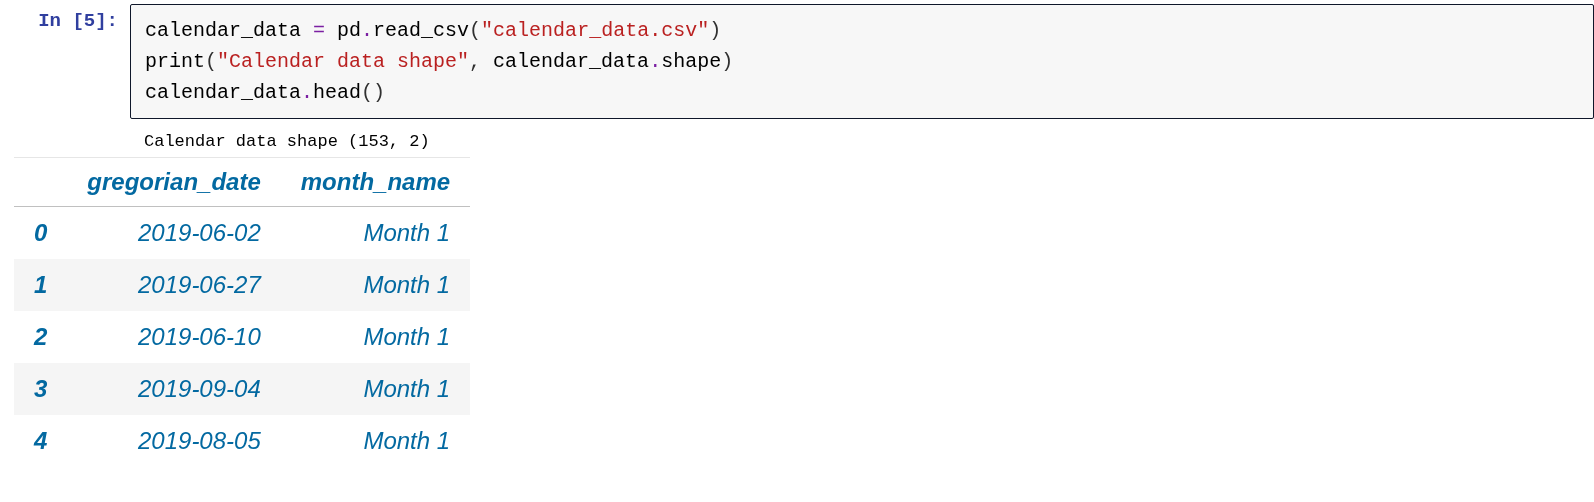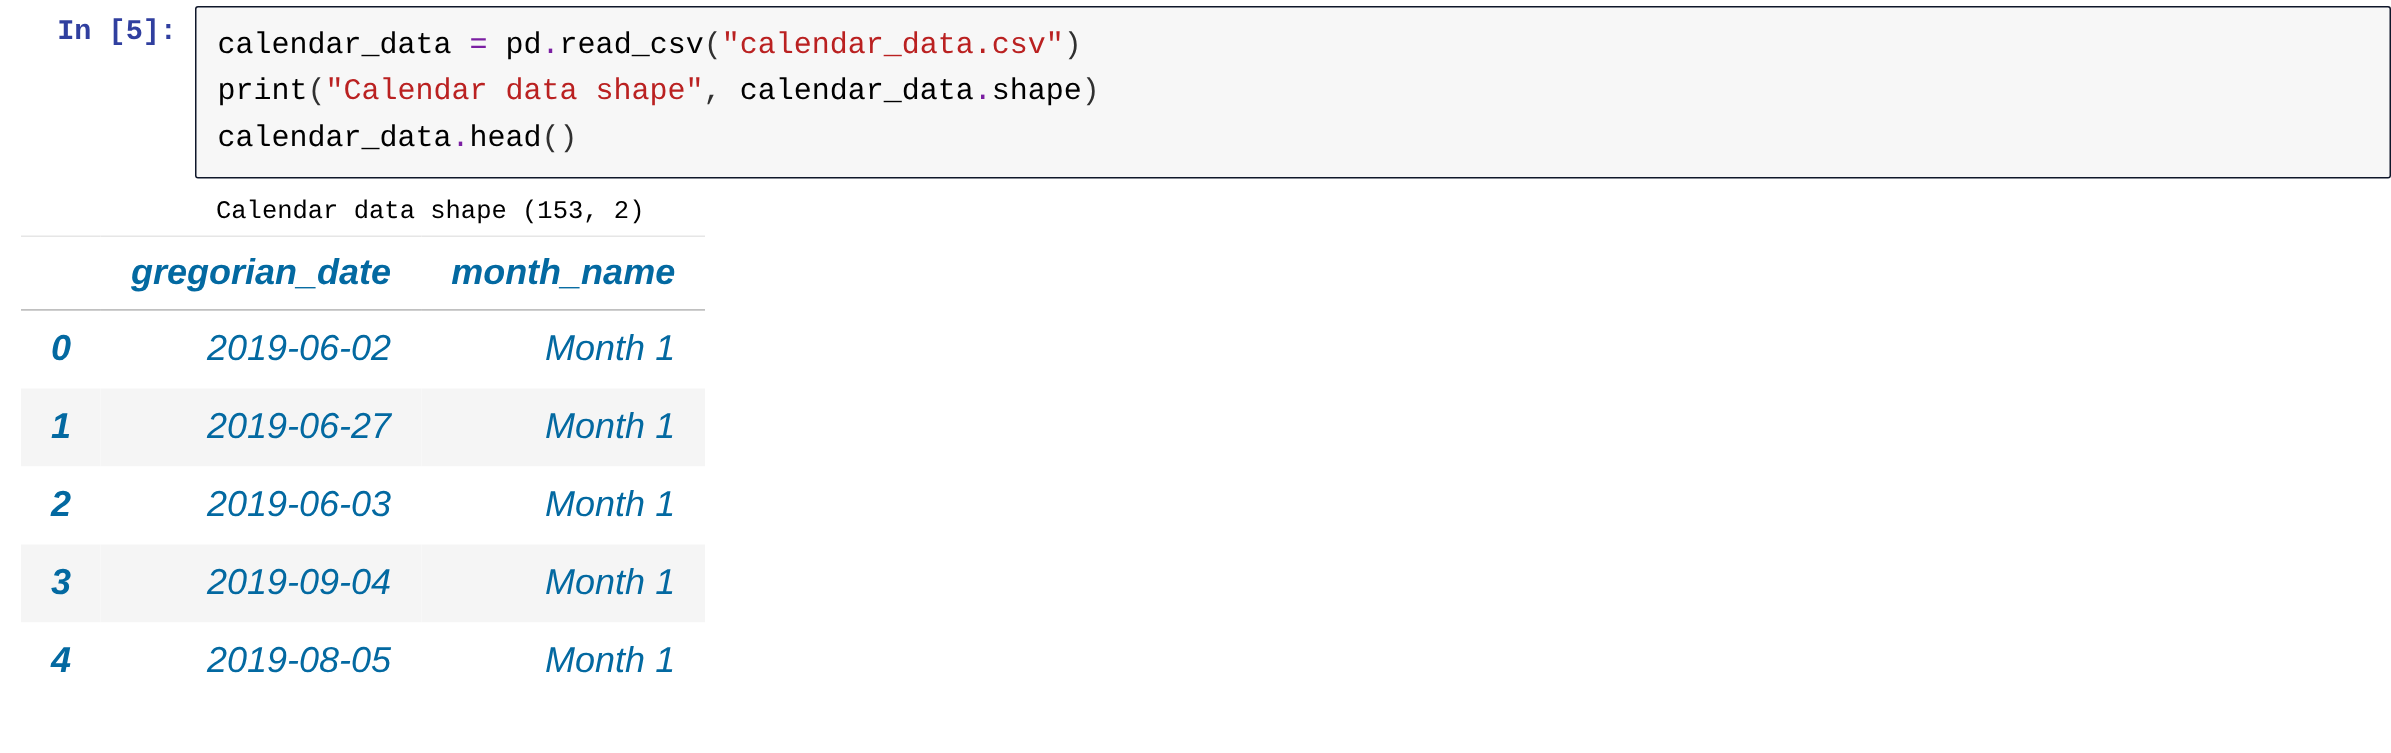--- a/index.html
+++ b/index.html
@@ -121,21 +121,21 @@
           <td>2019-06-02</td>
           <td>Month 1</td>
         </tr>
         <tr>
           <th>1</th>
           <td>2019-06-27</td>
           <td>Month 1</td>
         </tr>
         <tr>
           <th>2</th>
-          <td>2019-06-03</td>
+          <td>2019-06-10</td>
           <td>Month 1</td>
         </tr>
         <tr>
           <th>3</th>
           <td>2019-09-04</td>
           <td>Month 1</td>
         </tr>
         <tr>
           <th>4</th>
           <td>2019-08-05</td>

